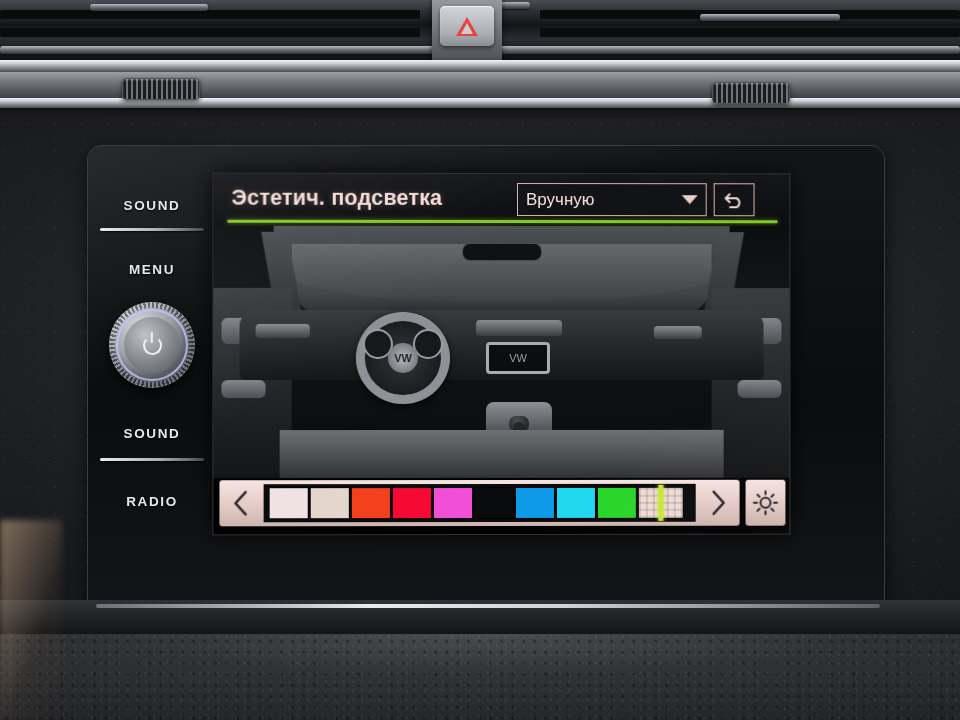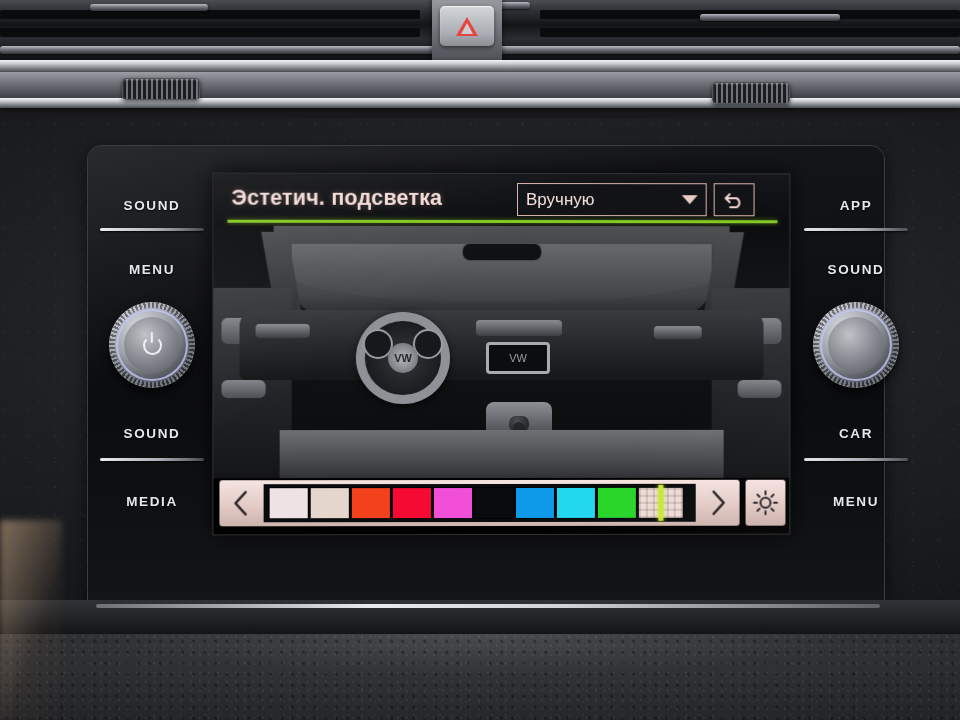--- a/index.html
+++ b/index.html
@@ -262,36 +262,23 @@
     <div class="sk-label" style="top:86px;">MENU</div>
     <div class="knob" style="left:17px;top:126px;">
       <div class="knob-knurl"></div>
       <div class="knob-ring"></div>
       <div class="knob-face">
         <div class="pwr-glyph"></div>
       </div>
     </div>
     <div class="sk-label" style="top:250px;">SOUND</div>
     <div class="sk-sep" style="top:282px;"></div>
-    <div class="sk-label" style="top:318px;">MEDIA</div>
-  </div>
-
-  <div class="side-col side-right">
-    <div class="sk-label" style="top:22px;">APP</div>
-    <div class="sk-sep" style="top:52px;"></div>
-    <div class="sk-label" style="top:86px;">SOUND</div>
-    <div class="knob" style="left:17px;top:126px;">
-      <div class="knob-knurl"></div>
-      <div class="knob-ring"></div>
-      <div class="knob-face"></div>
-    </div>
-    <div class="sk-label" style="top:250px;">CAR</div>
-    <div class="sk-sep" style="top:282px;"></div>
-    <div class="sk-label" style="top:318px;">MENU</div>
-  </div>
+    <div class="sk-label" style="top:318px;">RADIO</div>
+  </div>
+
 
   <div class="screen">
 
     <div class="sc-header">
       <div class="sc-title">Эстетич. подсветка</div>
 
       <div class="dropdown">
         <span class="dd-text">Вручную</span>
         <span class="dd-caret"></span>
       </div>

